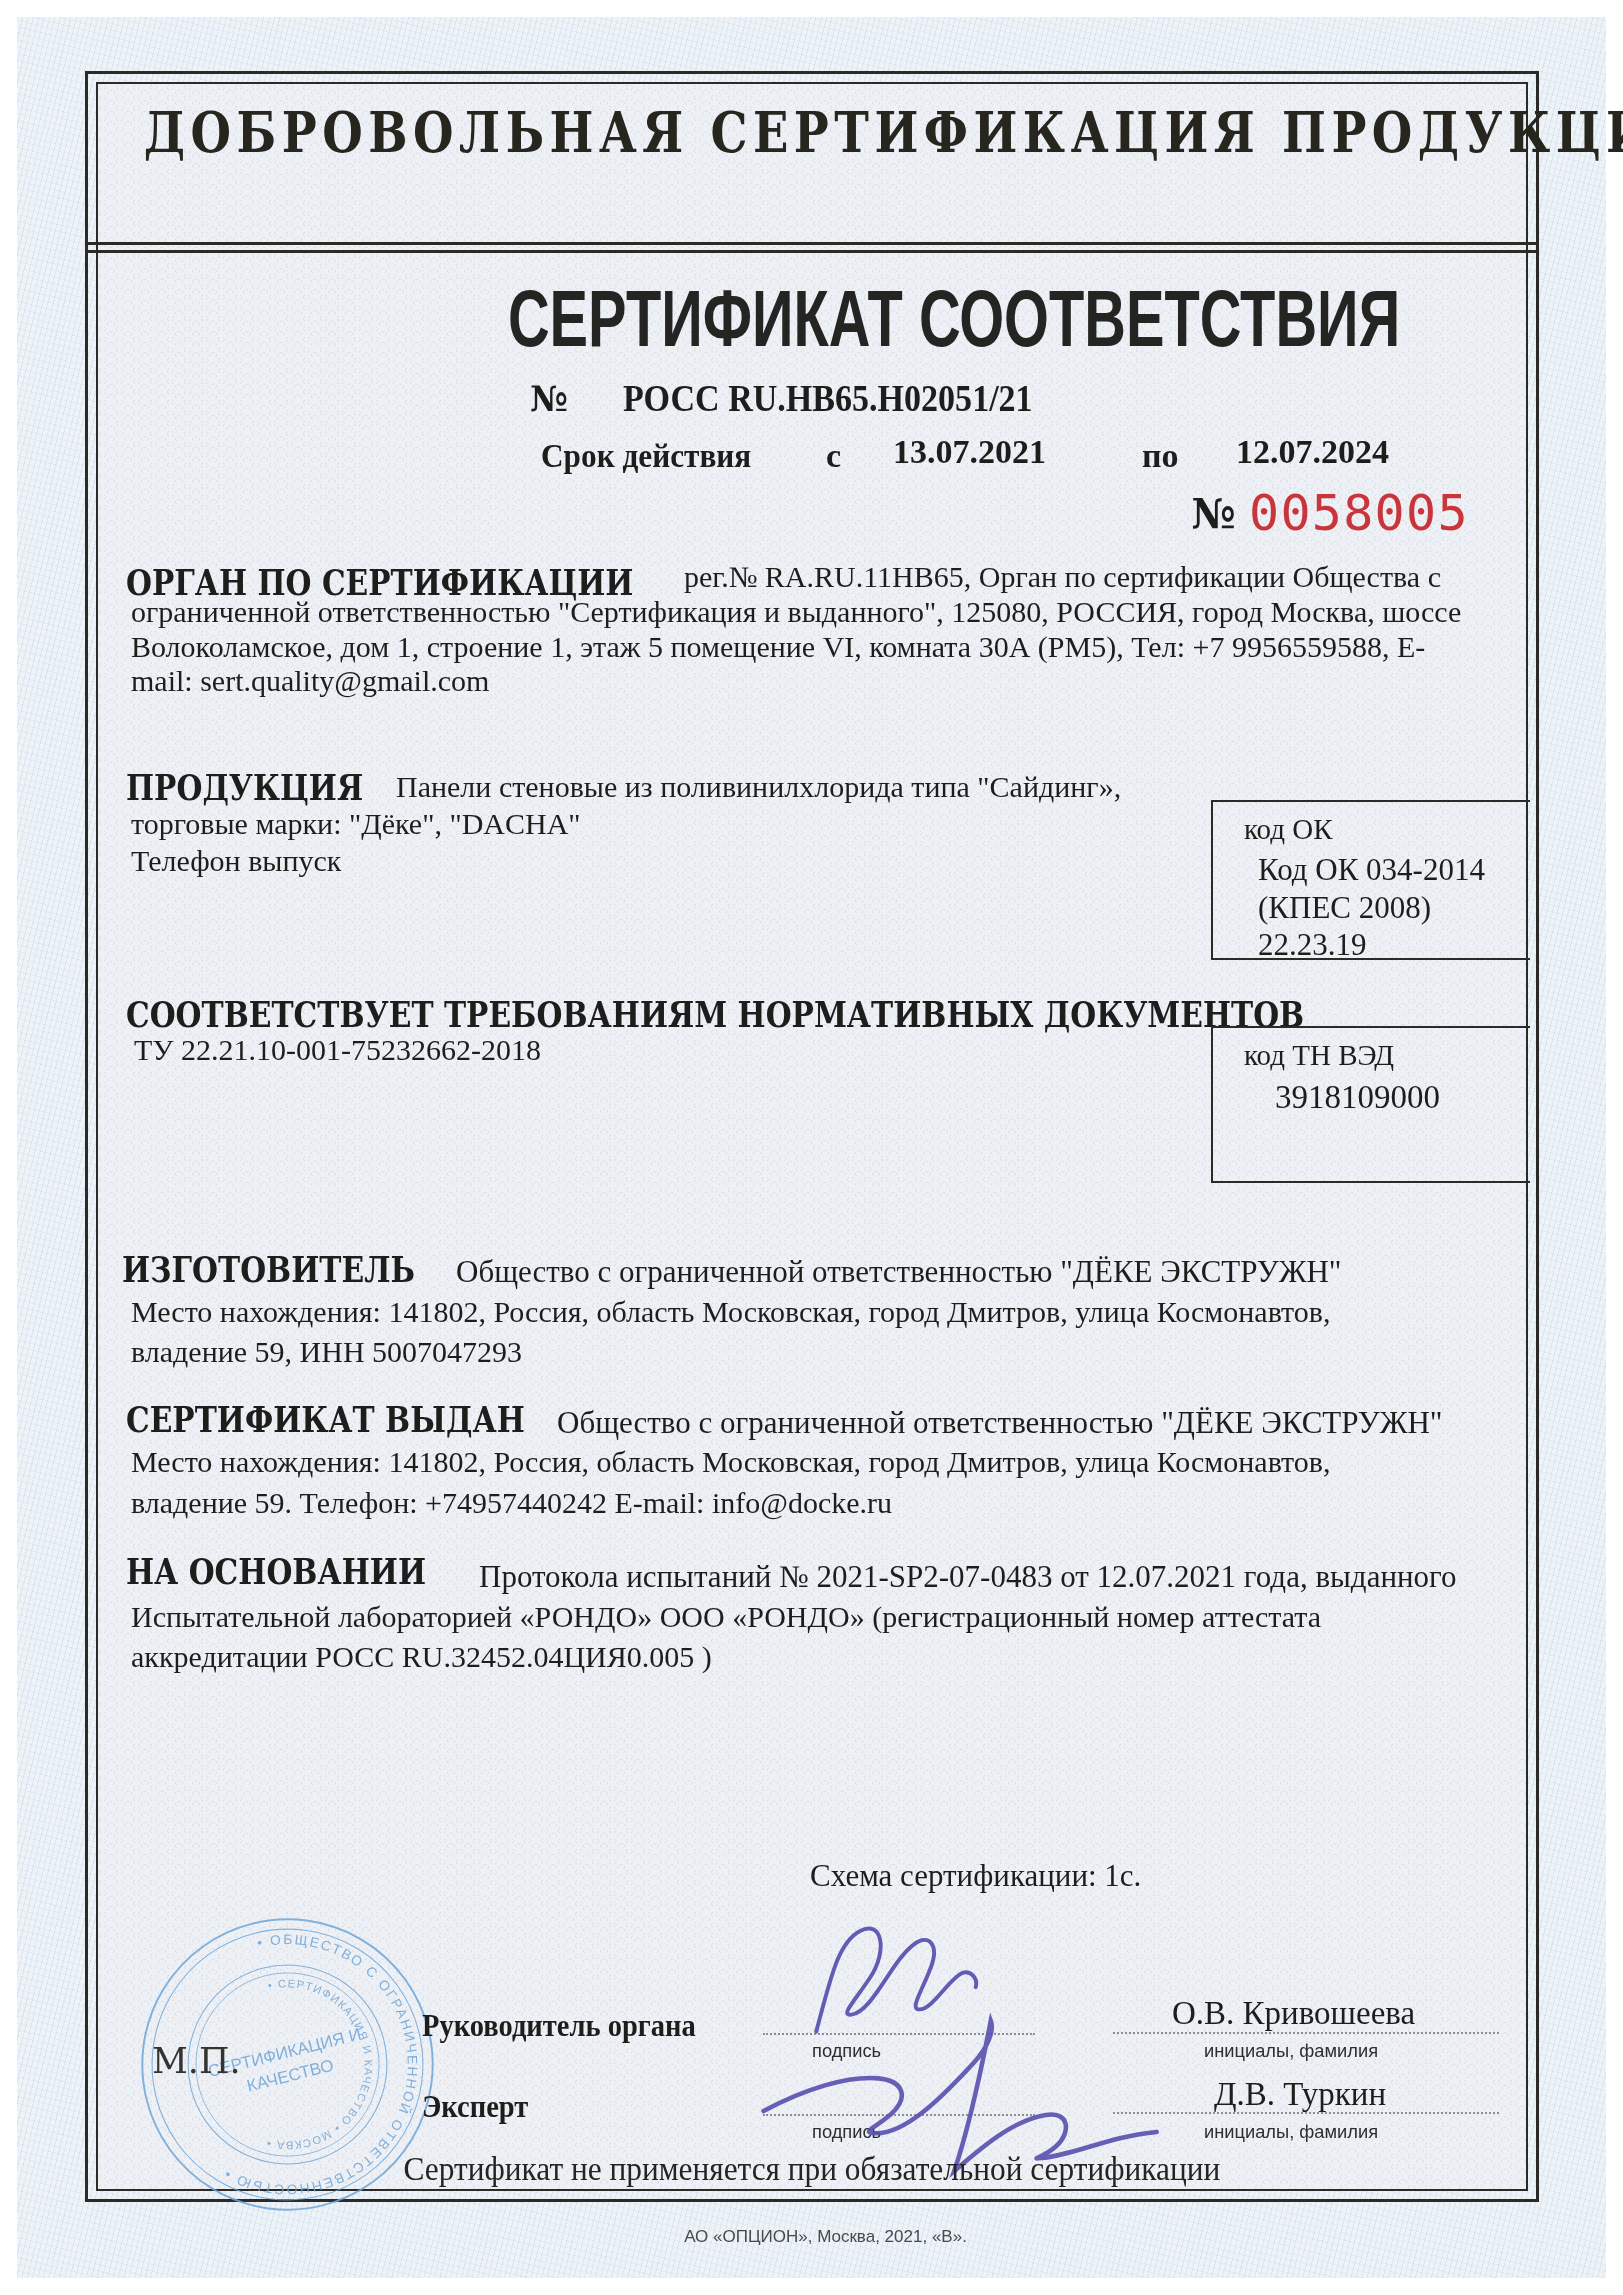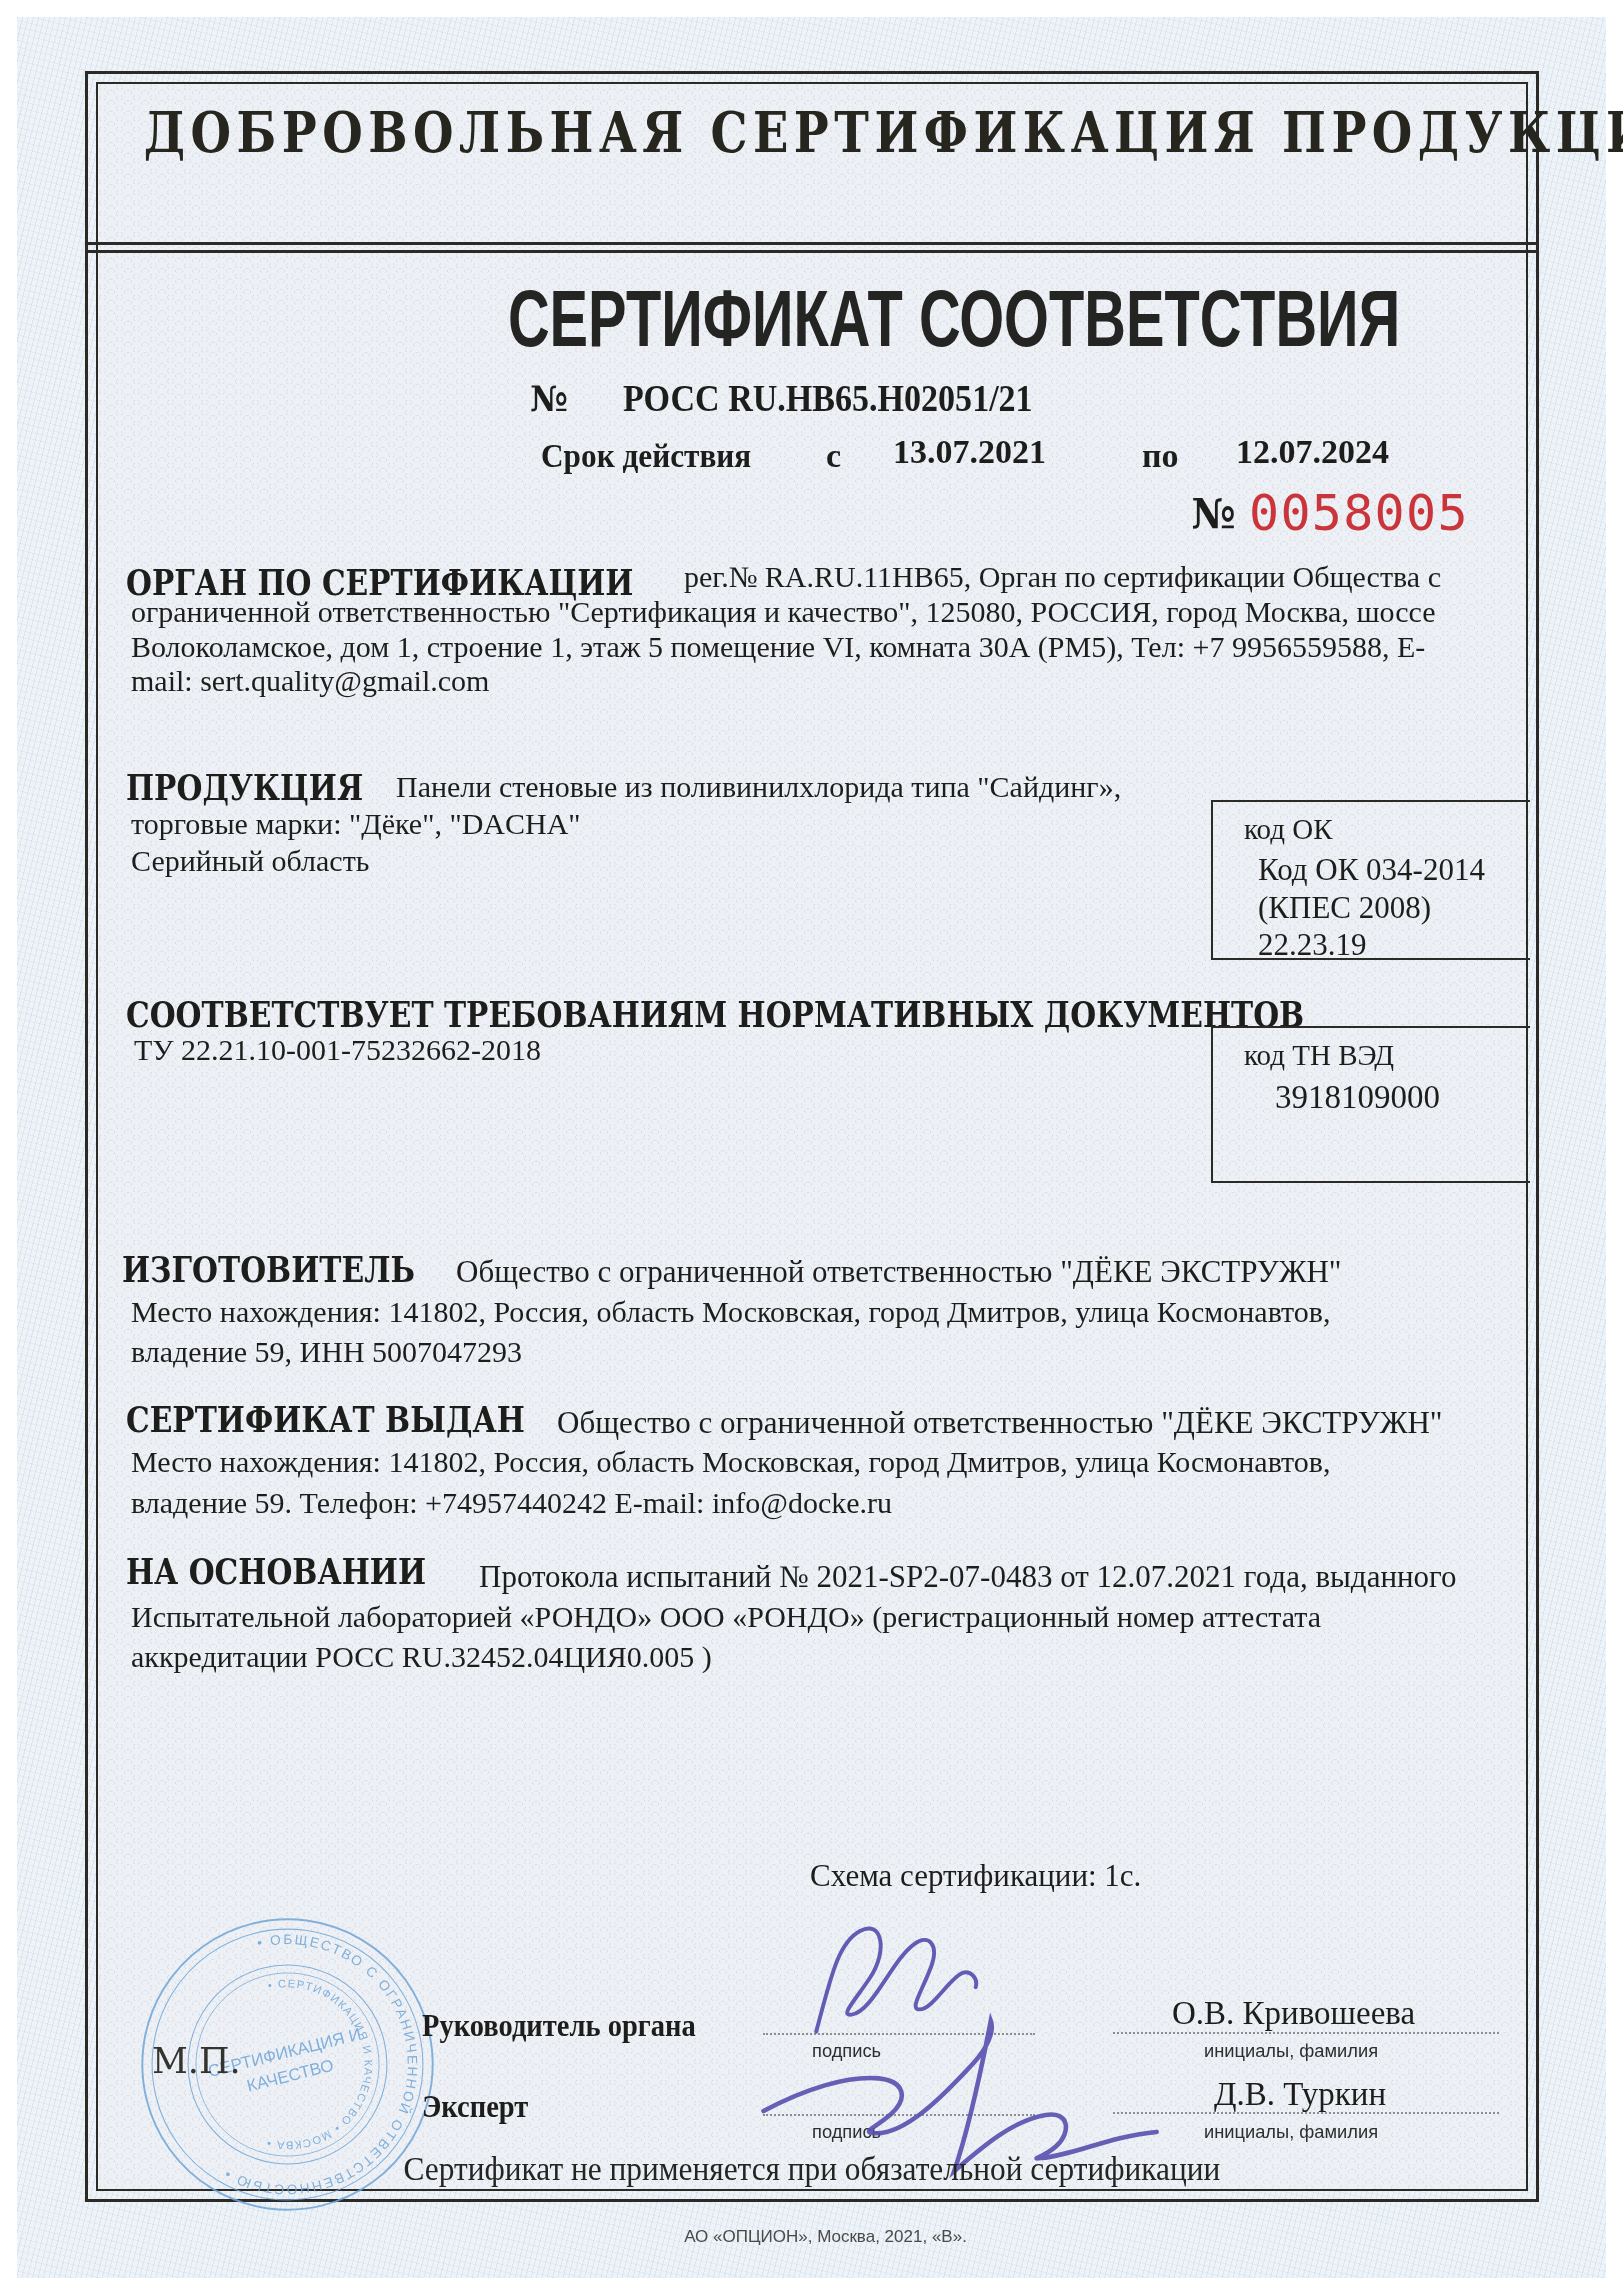--- a/index.html
+++ b/index.html
@@ -60,28 +60,28 @@
   <span class="abs serif b" style="left:826px;top:437px;font-size:34px;">с</span>
   <span class="abs serif b" style="left:893px;top:433px;font-size:34px;">13.07.2021</span>
   <span class="abs serif b" style="left:1142px;top:437px;font-size:34px;">по</span>
   <span class="abs serif b" style="left:1236px;top:433px;font-size:34px;">12.07.2024</span>
 
   <span class="abs dserif b" style="left:1191px;top:490px;font-size:41px;">№</span>
   <span class="abs mono" style="left:1249px;top:484px;font-size:50px;letter-spacing:1.3px;color:#c9353b;font-weight:500;">0058005</span>
 
   <span class="abs seclabel" style="left:126px;top:562px;"><span class="cx">ОРГАН ПО СЕРТИФИКАЦИИ</span></span>
   <div class="abs bodytx" style="left:131px;top:560px;padding-left:553px;">рег.№ RA.RU.11HB65, Орган по сертификации Общества с</div>
-  <div class="abs bodytx" style="left:131px;top:595px;">ограниченной ответственностью "Сертификация и качество", 125080, РОССИЯ, город Москва, шоссе</div>
+  <div class="abs bodytx" style="left:131px;top:595px;">ограниченной ответственностью "Сертификация и выданного", 125080, РОССИЯ, город Москва, шоссе</div>
   <div class="abs bodytx" style="left:131px;top:630px;">Волоколамское, дом 1, строение 1, этаж 5 помещение VI, комната 30А (РМ5), Тел: +7 9956559588, E-</div>
   <div class="abs bodytx" style="left:131px;top:664px;">mail: sert.quality@gmail.com</div>
 
   <span class="abs seclabel" style="left:126px;top:767px;"><span class="cx">ПРОДУКЦИЯ</span></span>
   <div class="abs bodytx" style="left:131px;top:770px;padding-left:265px;">Панели стеновые из поливинилхлорида типа "Сайдинг»,</div>
   <div class="abs bodytx" style="left:131px;top:807px;">торговые марки: "Дёке", "DACHA"</div>
-  <div class="abs bodytx" style="left:131px;top:844px;">Серийный область</div>
+  <div class="abs bodytx" style="left:131px;top:844px;">Телефон выпуск</div>
 
   <div class="kodbox" style="top:800px;height:160px;"></div>
   <span class="abs serif" style="left:1244px;top:813px;font-size:29px;">код ОК</span>
   <div class="abs bodytx" style="left:1258px;top:852px;font-size:31px;">Код ОК 034-2014</div>
   <div class="abs bodytx" style="left:1258px;top:890px;font-size:31px;">(КПЕС 2008)</div>
   <div class="abs bodytx" style="left:1258px;top:927px;font-size:31px;">22.23.19</div>
 
   <span class="abs seclabel" style="left:126px;top:994px;"><span class="cx">СООТВЕТСТВУЕТ ТРЕБОВАНИЯМ НОРМАТИВНЫХ ДОКУМЕНТОВ</span></span>
   <div class="abs bodytx" style="left:134px;top:1033px;">ТУ 22.21.10-001-75232662-2018</div>
 

